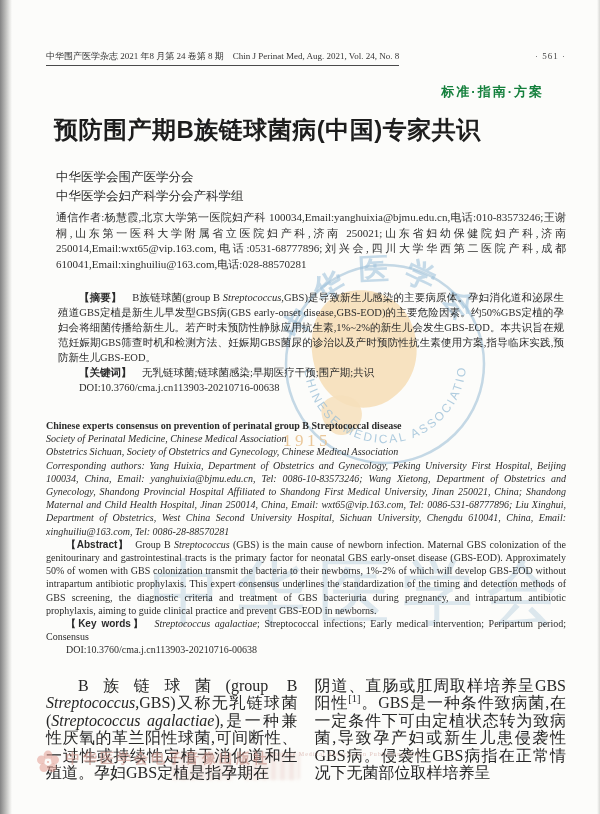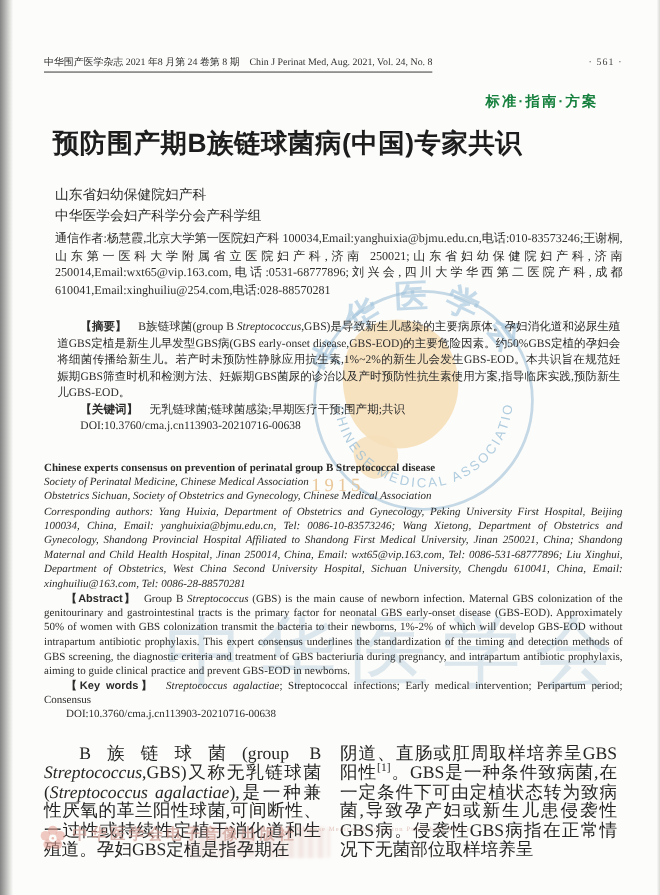--- a/index.html
+++ b/index.html
@@ -21,21 +21,21 @@
   .stamp-blob.b1{left:172px;width:62px;}
   .stamp-blob.b2{left:244px;width:56px;}
 
   .publisher{position:absolute;left:36px;top:750px;display:flex;align-items:flex-start;gap:6px;z-index:2;}
   .pub-text{display:flex;}
   .pub-name{font-size:14px;letter-spacing:3px;color:rgba(198,142,132,0.62);font-weight:bold;
         font-family:"DejaVu Serif",serif;filter:blur(0.3px);}
   .pub-caption{font-size:6px;letter-spacing:1px;color:rgba(198,142,132,0.5);margin-top:1px;}
 
   
-  .content{position:relative;z-index:1;padding:50px 34px 0 22px;margin-left:18px;}
+  .content{position:relative;z-index:1;padding:50px 34px 0 46px;}
   .hdr{display:flex;justify-content:space-between;align-items:baseline;font-size:9px;color:#333;}
   .hdr .jinfo{border-bottom:1px solid #4a4a4a;padding-bottom:2px;}
   .hdr .pno{font-size:9px;letter-spacing:1px;color:#444;}
 
   .section-label{margin-top:17px;text-align:right;padding-right:22px;font-size:13px;font-weight:600;
         letter-spacing:2px;color:#15803d;font-family:"Liberation Sans","DejaVu Sans",sans-serif;}
 
   h1.title{margin:13px 0 0 8px;font-size:24px;font-weight:700;letter-spacing:0.5px;color:#1d1d1d;
         font-family:"Liberation Sans","DejaVu Sans",sans-serif;}
 
@@ -94,25 +94,25 @@
     <div class="hdr">
       <span class="jinfo">中华围产医学杂志 2021 年8 月第 24 卷第 8 期　Chin J Perinat Med, Aug. 2021, Vol. 24, No. 8</span>
       <span class="pno">· 561 ·</span>
     </div>
 
     <div class="section-label">标准·指南·方案</div>
 
     <h1 class="title">预防围产期B族链球菌病(中国)专家共识</h1>
 
     <div class="authors">
-      <div>山东省妇幼保健院妇产科</div>
+      <div>中华医学会围产医学分会</div>
       <div>中华医学会妇产科学分会产科学组</div>
     </div>
 
-    <p class="corr">通信作者:杨慧霞,北京大学第一医院妇产科 100034,Email:yanghuixia@bjmu.edu.cn,电话:010-83573246;王谢桐,山东第一医科大学附属省立医院妇产科,济南 250021;山东省妇幼保健院妇产科,济南 250014,Email:wxt65@vip.163.com,电话:0531-68777896;刘兴会,四川大学华西第二医院产科,成都 610041,Email:xinghuiliu@254.com,电话:028-88570281</p>
+    <p class="corr">通信作者:杨慧霞,北京大学第一医院妇产科 100034,Email:yanghuixia@bjmu.edu.cn,电话:010-83573246;王谢桐,山东第一医科大学附属省立医院妇产科,济南 250021;山东省妇幼保健院妇产科,济南 250014,Email:wxt65@vip.163.com,电话:0531-68777896;刘兴会,四川大学华西第二医院产科,成都 610041,Email:xinghuiliu@163.com,电话:028-88570281</p>
 
     <div class="abs-block">
       <p class="lead"><span class="lbl">【摘要】</span>　<span>B族链球菌(group B <i>Streptococcus</i>,GBS)是导致新生儿感染的主要病原体。孕妇消化道和泌尿生殖道GBS定植是新生儿早发型GBS病(GBS early-onset disease,GBS-EOD)的主要危险因素。约50%GBS定植的孕妇会将细菌传播给新生儿。若产时未预防性静脉应用抗生素,1%~2%的新生儿会发生GBS-EOD。本共识旨在规范妊娠期GBS筛查时机和检测方法、妊娠期GBS菌尿的诊治以及产时预防性抗生素使用方案,指导临床实践,预防新生儿GBS-EOD。</span></p>
       <p class="kwline"><span class="lbl">【关键词】</span>　<span>无乳链球菌;链球菌感染;早期医疗干预;围产期;共识</span></p>
       <p class="doiline">DOI:10.3760/cma.j.cn113903-20210716-00638</p>
     </div>
 
     <div class="english">
       <p class="en-title">Chinese experts consensus on prevention of perinatal group B Streptococcal disease</p>
       <p class="en-affil">Society of Perinatal Medicine, Chinese Medical Association</p>

